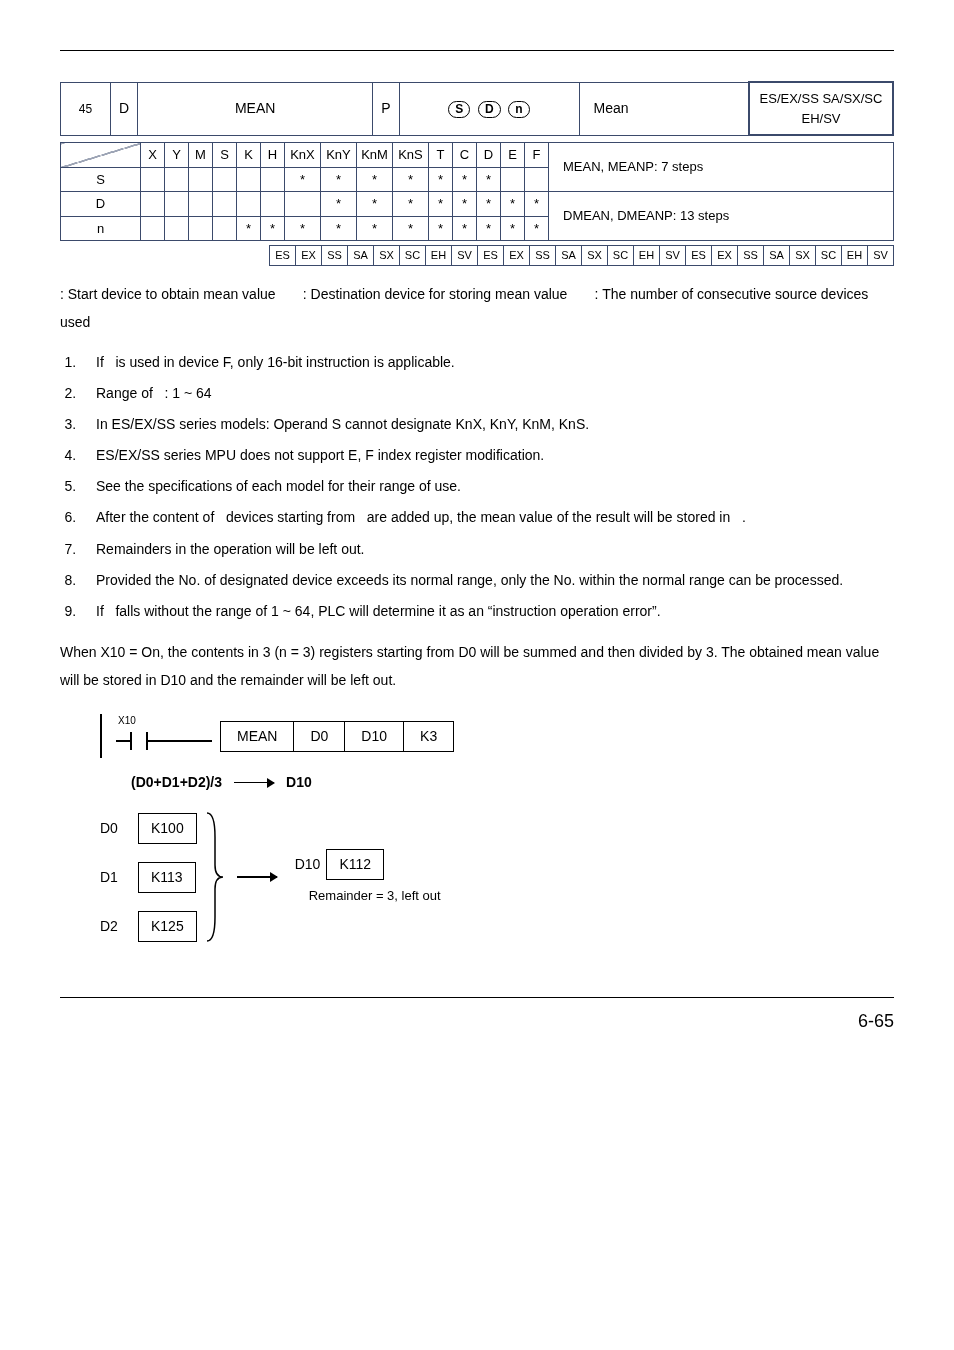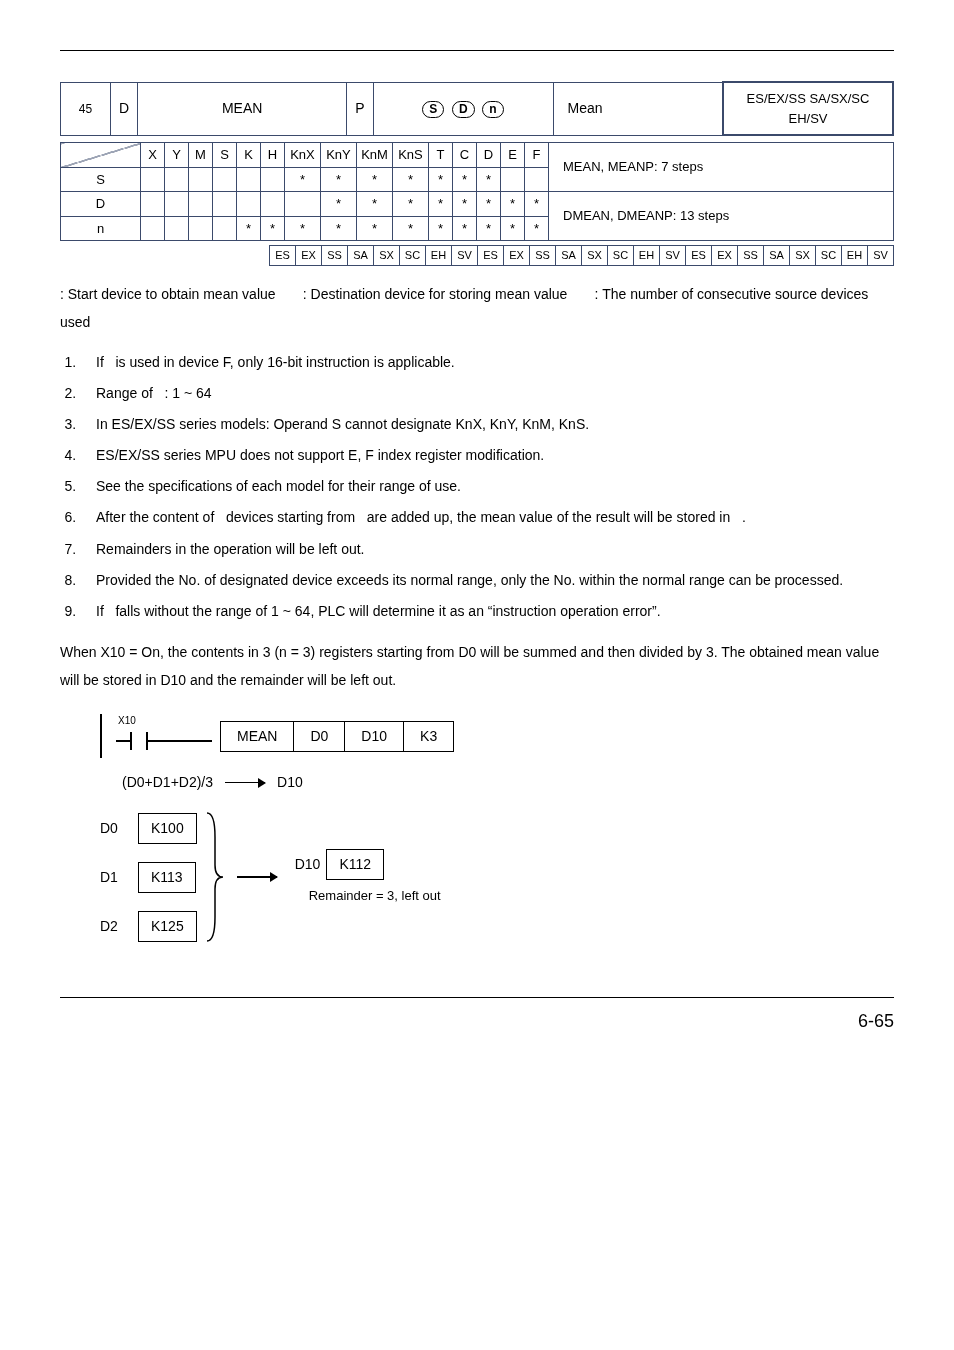--- a/index.html
+++ b/index.html
@@ -48,21 +48,21 @@
     text-align: center;
     font-size: 13px;
   }
   .outer-table .desc-cell {
     width: 170px;
     text-align: left;
     padding-left: 14px;
   }
   .outer-table .model-cell {
     font-size: 13px;
-    width: 170px;
+    width: 144px;
   }
   .op-symbol {
     display: inline-block;
     border: 1px solid #000;
     border-radius: 10px;
     padding: 0 6px;
     font-size: 12px;
     margin: 0 2px;
     line-height: 15px;
     font-weight: bold;
@@ -421,21 +421,21 @@
       </div>
     </div>
     <div class="inst-boxes">
       <div>MEAN</div>
       <div>D0</div>
       <div>D10</div>
       <div>K3</div>
     </div>
   </div>
 
-  <div class="flow-row" style="margin-left:16px;">
+  <div class="flow-row" style="margin-left:25px;font-weight:bold;">
     <span class="txt">(D0+D1+D2)/3</span>
     <span class="arrow"></span>
     <span class="txt">D10</span>
   </div>
 
   <div class="brace-section">
     <div class="reg-col">
       <div class="reg-item">
         <span style="width:28px;">D0</span>
         <span class="reg-box">K100</span>

